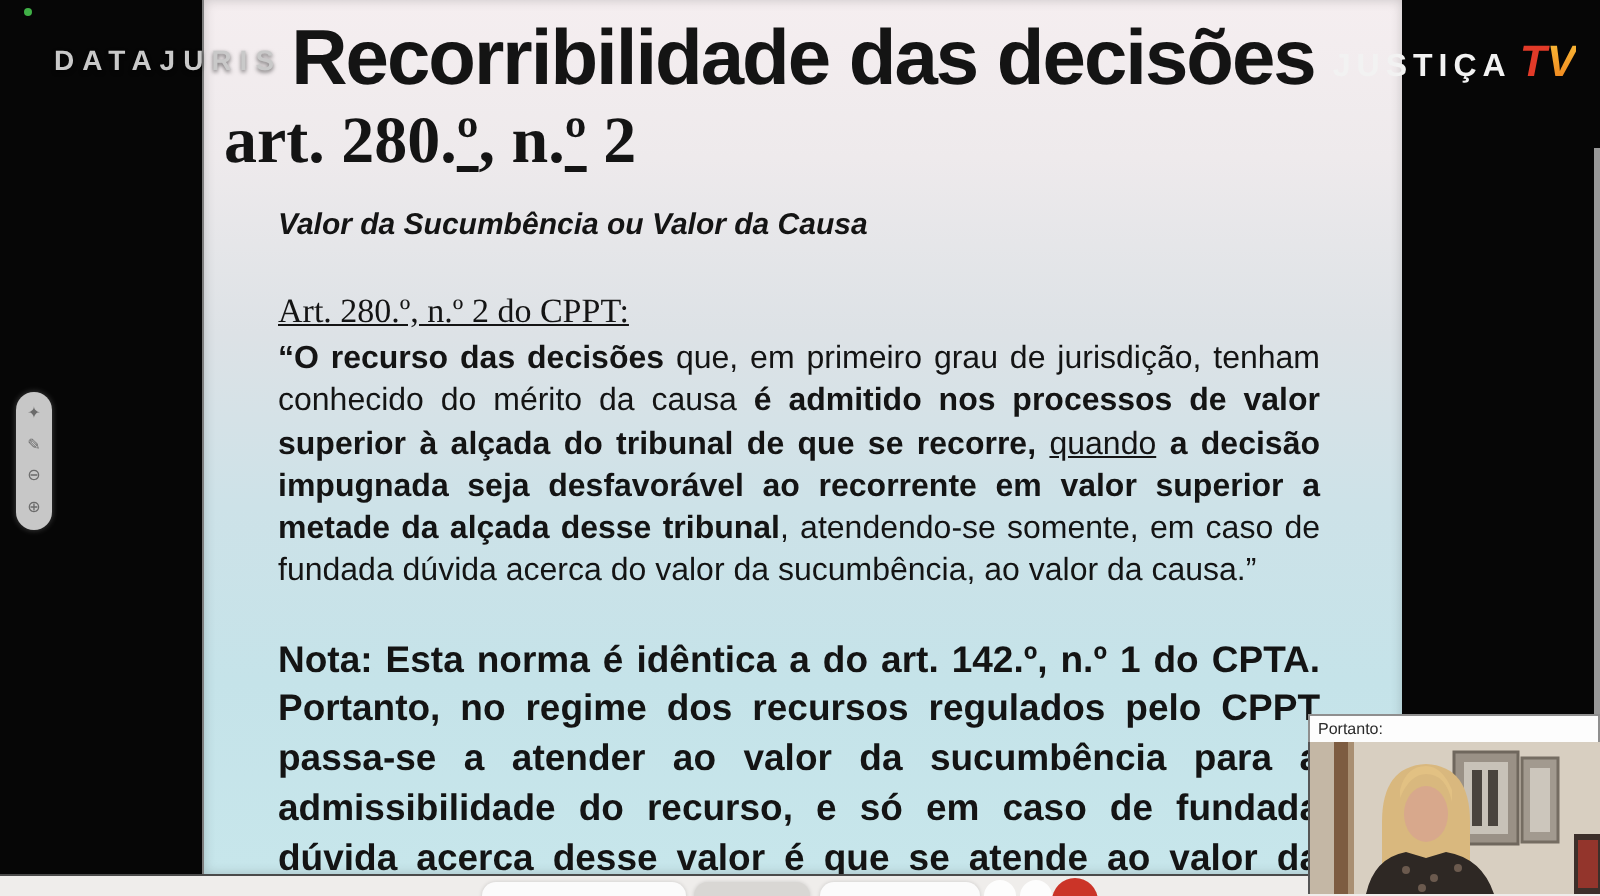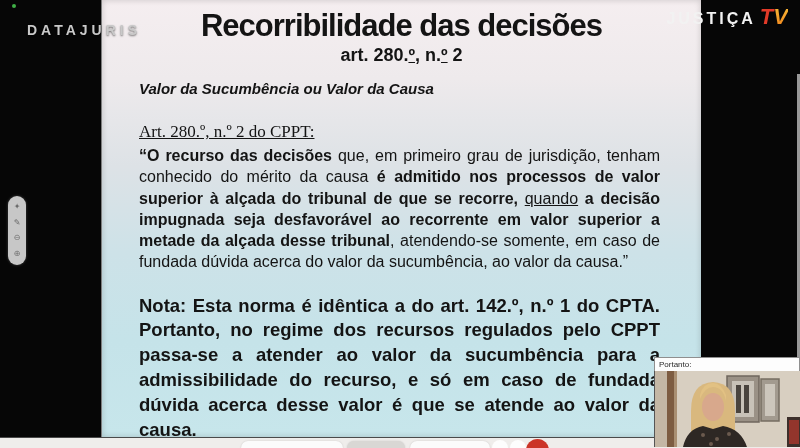--- a/index.html
+++ b/index.html
@@ -10,31 +10,31 @@
   .status-dot{position:absolute;left:12px;top:4px;width:4px;height:4px;border-radius:50%;background:#3faf46;}
 
   
   .datajuris{position:absolute;left:27px;top:22px;z-index:6;font-size:14px;font-weight:bold;
              letter-spacing:4px;color:#c9c9c9;text-shadow:0 1px 2px rgba(0,0,0,.55);}
 
   
   .slide{position:absolute;left:101px;top:0;width:599px;height:437px;
          background:linear-gradient(180deg,#f5eef0 0%,#eeeaec 18%,#dde2e6 38%,#cde2e8 58%,#c5e3e9 78%,#c7e6eb 100%);
          border-left:1px solid #7d7d7d;box-shadow:inset 0 0 6px rgba(0,0,0,.18);color:#141414;}
-  .slide h1{margin:8px 10px 0;text-align:center;font-size:31px;letter-spacing:-1px;font-weight:bold;}
-  .slide h2{margin:1px 10px 0;text-align:center;font-size:18px;font-weight:bold;}
+  .slide h1{margin:8px 10px 0;text-align:center;font-size:39px;letter-spacing:-1px;font-weight:bold;}
+  .slide h2{margin:1px 10px 0;text-align:left;font-size:33px;font-weight:bold;font-family:Liberation Serif, serif;}
   .slide .content{margin:14px 41px 0 37px;}
   .lead{margin:0;font-size:15px;font-weight:bold;font-style:italic;}
   .arth{margin:25px 0 0;font-size:17px;font-family:Liberation Serif, serif;}
   .quote{margin:3px 0 16px;font-size:16px;line-height:1.33;text-align:justify;}
   .nota{margin:21px 0 0;font-size:18.5px;line-height:1.34;text-align:justify;font-weight:bold;}
   .b{font-weight:bold;} .i{} .u{text-decoration:underline;}
 
   
-  .justica{position:absolute;right:12px;top:4px;z-index:6;font-size:16px;font-weight:bold;
+  .justica{position:absolute;right:12px;top:18px;z-index:6;font-size:16px;font-weight:bold;
            color:#f2f2f2;letter-spacing:3px;display:flex;align-items:baseline;}
   .justica .tv-t{color:#e23a28;font-size:22px;letter-spacing:0;margin-left:4px;font-style:italic;}
   .justica .tv-v{background:linear-gradient(180deg,#f9c03a,#ef7d1a);-webkit-background-clip:text;
                  background-clip:text;color:transparent;font-size:22px;letter-spacing:0;font-style:italic;}
 
   
   .right-sliver{position:absolute;right:0;top:74px;width:3px;height:284px;background:#bdbdbd;opacity:.8;}
 
   
   .ltoolbar{position:absolute;left:8px;top:196px;width:18px;height:69px;border-radius:10px;

